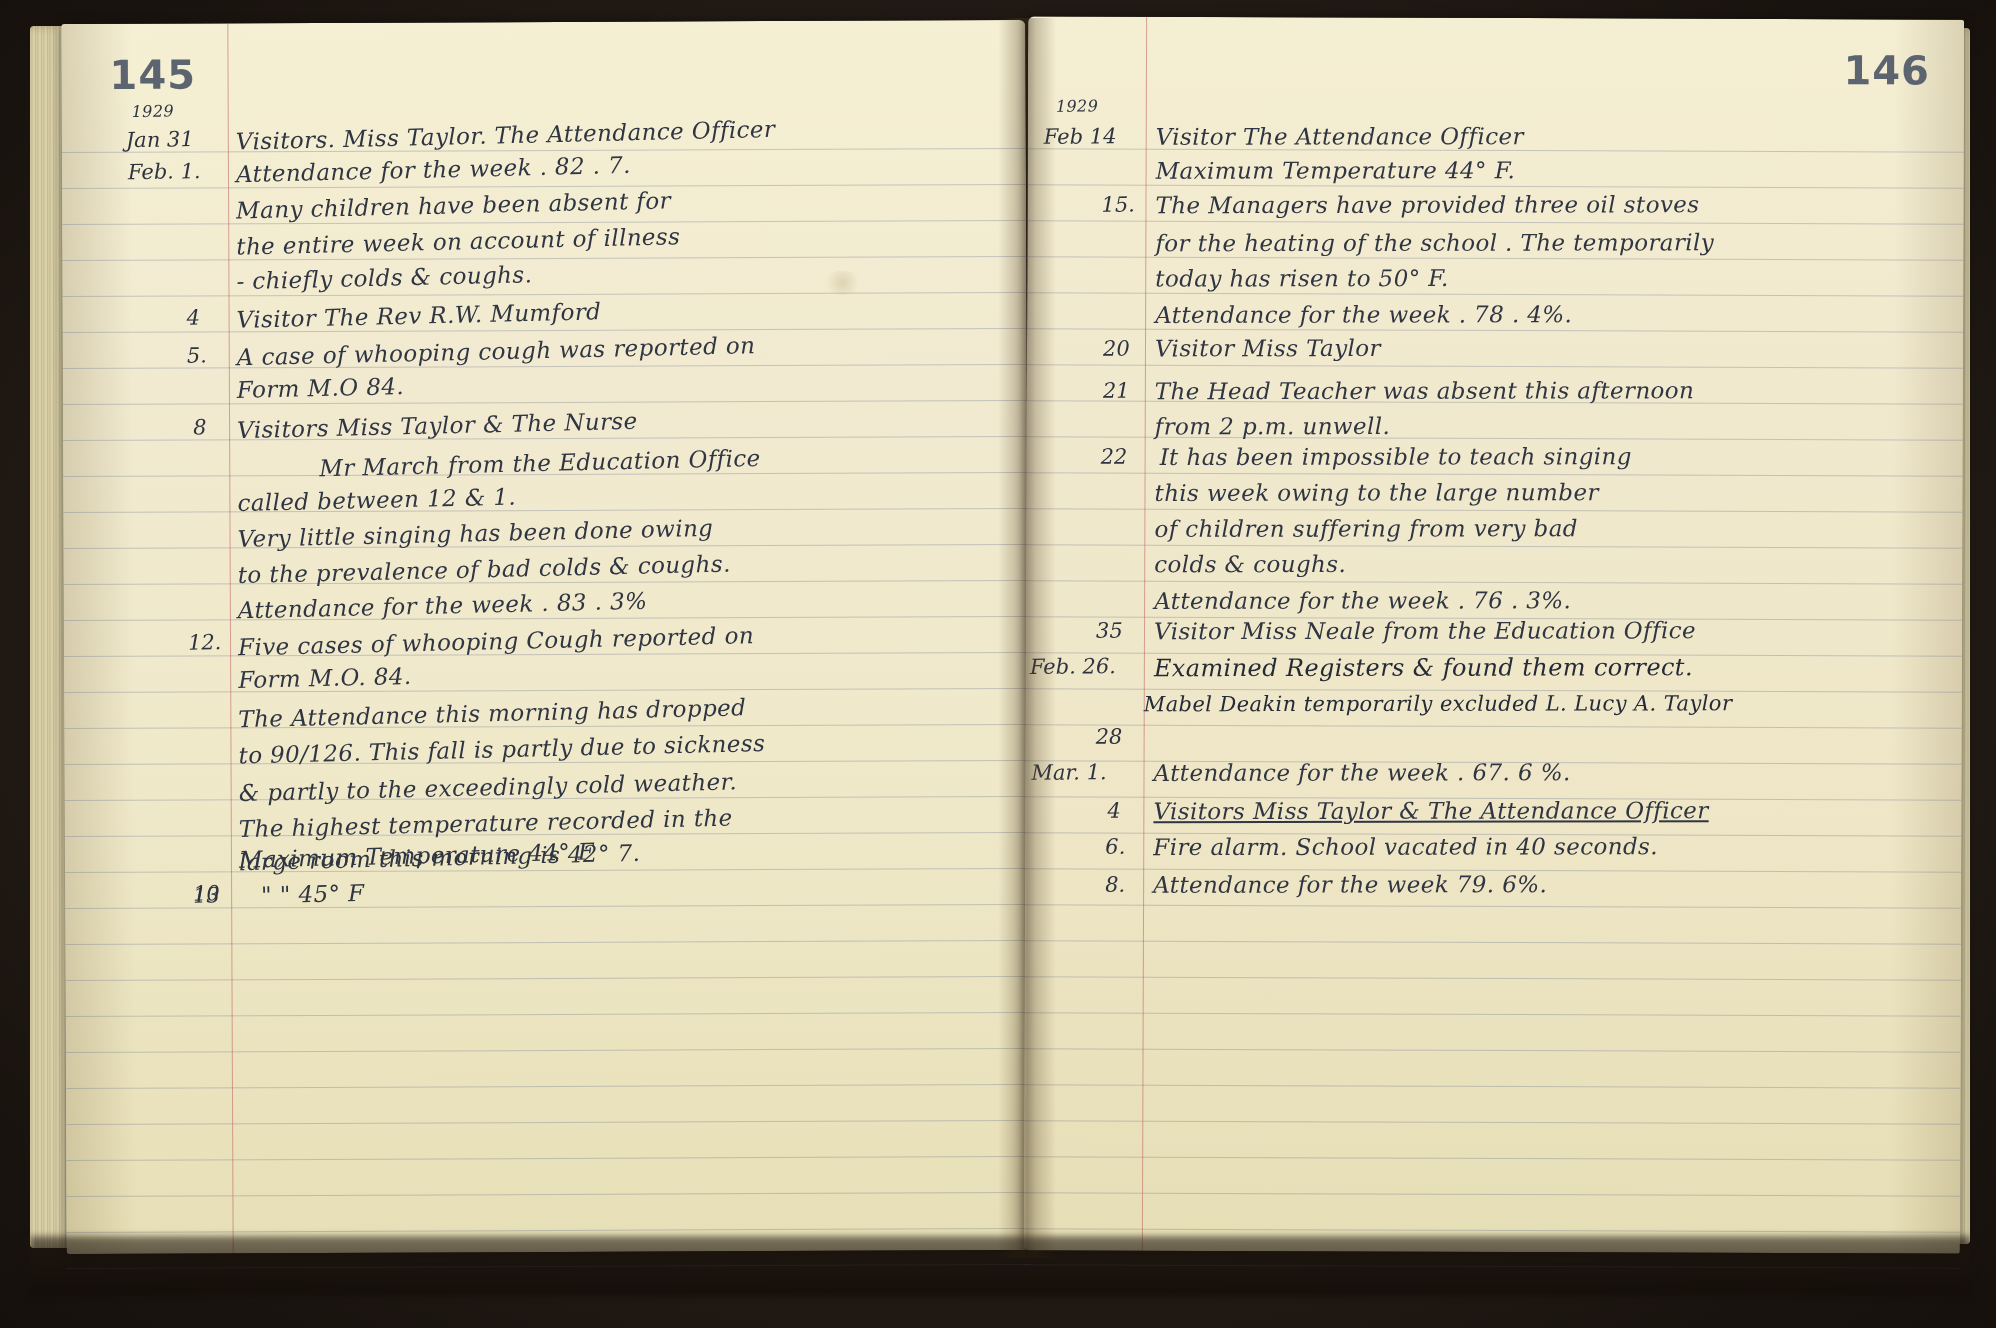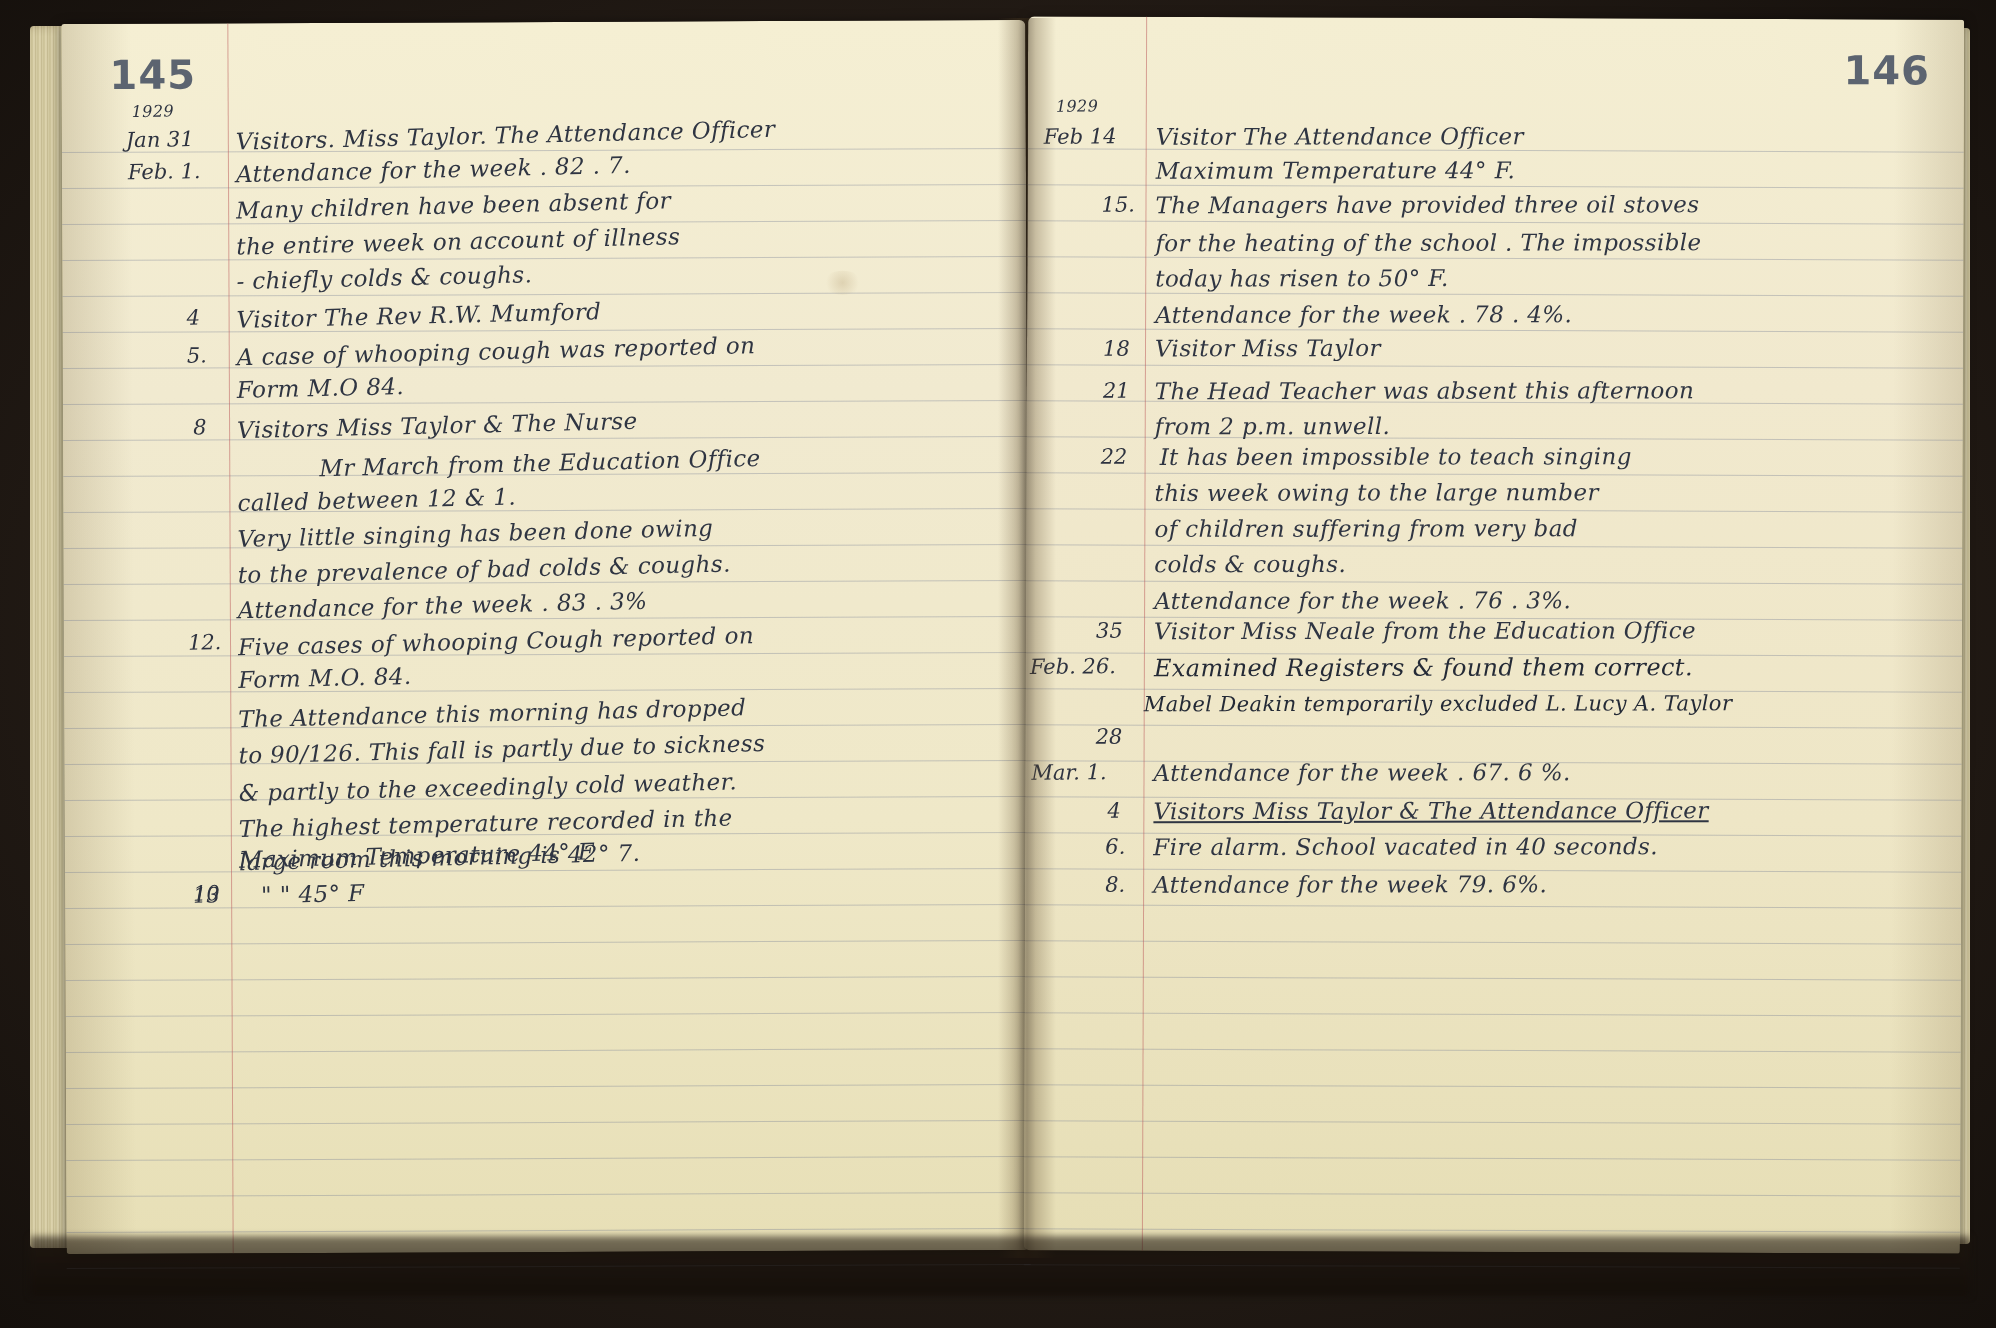--- a/index.html
+++ b/index.html
@@ -307,36 +307,36 @@
           <div class="rule" style="top: 1248px;"></div>
         </div>
       <div class="margin-line" style="left:118px;"></div>
 
       <div class="page-number pn-right">146</div>
 
       <div class="txt yr slant2" style="left:28px;top:80px;">1929</div>
 
       <div class="date slant2" style="left:16px;top:108px;">Feb 14</div>
       <div class="date slant2" style="left:74px;top:176px;">15.</div>
-      <div class="date slant2" style="left:76px;top:320px;">18</div>
+      <div class="date slant2" style="left:76px;top:320px;">20</div>
       <div class="date slant2" style="left:76px;top:362px;">21</div>
       <div class="date slant2" style="left:74px;top:428px;">22</div>
       <div class="date slant2" style="left:70px;top:602px;">35</div>
       <div class="date slant2" style="left:4px;top:638px;">Feb. 26.</div>
       <div class="date slant2" style="left:70px;top:708px;">28</div>
       <div class="date slant2" style="left:6px;top:744px;">Mar. 1.</div>
       <div class="date slant2" style="left:82px;top:782px;">4</div>
       <div class="date slant2" style="left:80px;top:818px;">6.</div>
       <div class="date slant2" style="left:80px;top:856px;">8.</div>
 
       <div class="txt slant0" style="left:128px;top:106px;">Visitor  The Attendance Officer</div>
       <div class="txt slant0" style="left:128px;top:140px;">Maximum Temperature  44° F.</div>
 
       <div class="txt slant0" style="left:128px;top:174px;">The Managers have provided three oil stoves</div>
-      <div class="txt slant0" style="left:128px;top:212px;">for the heating of the school . The impossible</div>
+      <div class="txt slant0" style="left:128px;top:212px;">for the heating of the school . The temporarily</div>
       <div class="txt slant0" style="left:128px;top:248px;">today has risen to  50° F.</div>
       <div class="txt slant0" style="left:128px;top:284px;">Attendance for the week . 78 . 4%.</div>
 
       <div class="txt slant0" style="left:128px;top:318px;">Visitor  Miss Taylor</div>
 
       <div class="txt slant0" style="left:128px;top:360px;">The Head Teacher was absent this afternoon</div>
       <div class="txt slant0" style="left:128px;top:396px;">from 2 p.m.  unwell.</div>
 
       <div class="txt slant0" style="left:133px;top:426px;">It has been impossible to teach singing</div>
       <div class="txt slant0" style="left:128px;top:462px;">this week owing to the large number</div>

